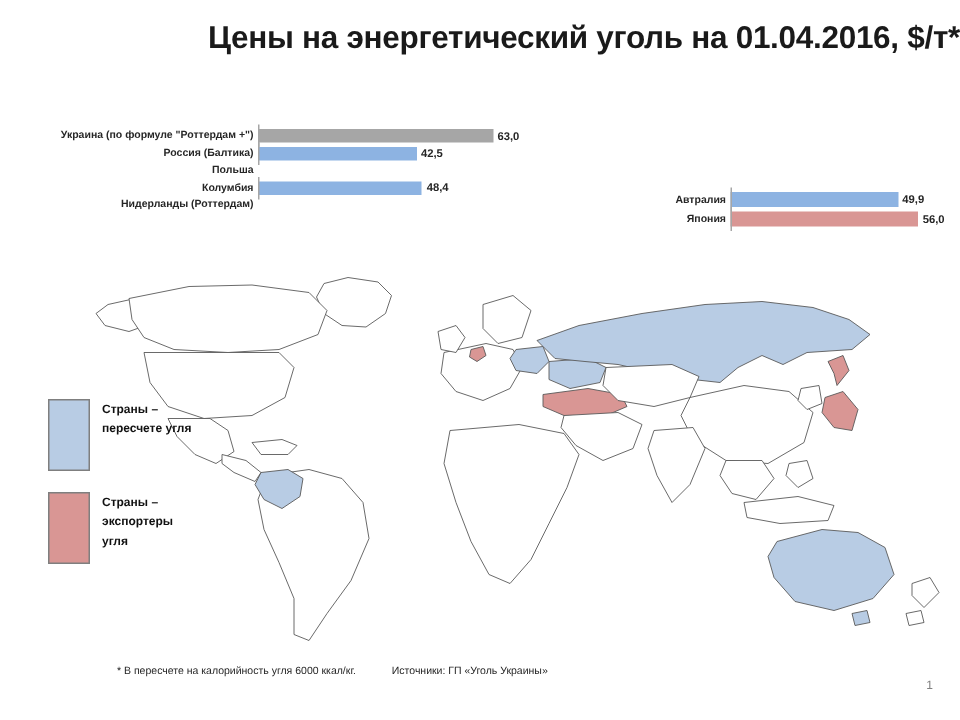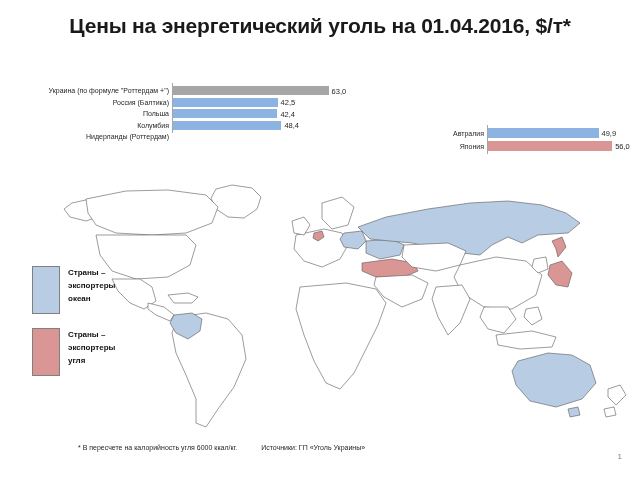--- a/index.html
+++ b/index.html
@@ -5,30 +5,30 @@
   html,body{margin:0;padding:0;}
   body{
     width:640px;height:480px;overflow:hidden;background:#ffffff;
     font-family:"Liberation Sans","DejaVu Sans",sans-serif;
     color:#000;position:relative;
   }
   .slide{position:relative;width:640px;height:480px;}
 
   
   .title{
-    position:absolute;left:0;top:14px;width:640px;text-align:center;
+    position:absolute;left:0;top:14px;width:640px;text-align:right;
     font-size:21px;font-weight:bold;letter-spacing:-0.2px;color:#1a1a1a;
   }
 
   
   .chart{position:absolute;}
   .chart-left{left:14px;top:86px;width:332px;}
   .chart-right{left:392px;top:128px;width:238px;}
 
-  .bar-row{display:flex;align-items:center;height:9px;margin-bottom:2.5px;}
+  .bar-row{display:flex;align-items:center;height:9px;margin-bottom:2.5px;font-weight:bold;}
   .chart-right .bar-row{height:10px;margin-bottom:3px;}
 
   .bar-label{
     font-size:7px;text-align:right;white-space:nowrap;color:#262626;
     padding-right:3px;line-height:9px;
   }
   .chart-left .bar-label{width:155px;}
   .chart-right .bar-label{width:92px;}
 
   .bar-track{position:relative;flex:1;height:100%;}
@@ -87,25 +87,20 @@
       <div class="bar-label">Россия (Балтика)</div>
       <div class="bar-track">
         <div class="axis-line"></div>
         <div class="bar blue" style="width:60.7%"></div>
         <div class="bar-value" style="left:60.7%">42,5</div>
       </div>
     </div>
 
     <div class="bar-row">
       <div class="bar-label">Польша</div>
-      <div class="bar-track">
-        <div class="axis-line"></div>
-        <div class="bar blue" style="width:60.6%"></div>
-        <div class="bar-value" style="left:60.6%">42,4</div>
-      </div>
     </div>
 
     <div class="bar-row">
       <div class="bar-label">Колумбия</div>
       <div class="bar-track">
         <div class="axis-line"></div>
         <div class="bar blue" style="width:62.9%"></div>
         <div class="bar-value" style="left:62.9%">48,4</div>
       </div>
     </div>
@@ -204,21 +199,21 @@
 
         <path d="M552 206 L564 202 L570 212 L560 222 L552 214 Z M548 226 L558 224 L560 232 L550 234 Z"></path>
 
       </g>
     </svg>
   </div>
 
   <div class="legend">
     <div class="legend-item">
       <div class="legend-swatch blue"></div>
-      <div class="legend-text">Страны – экспортеры океан</div>
+      <div class="legend-text">Страны – пересчете угля</div>
     </div>
     <div class="legend-item">
       <div class="legend-swatch red"></div>
       <div class="legend-text">Страны – экспортеры угля</div>
     </div>
   </div>
 
   <div class="footer">
     <span class="note">* В пересчете  на калорийность угля 6000 ккал/кг.</span>
     <span class="sources">Источники:  ГП «Уголь Украины»</span>

